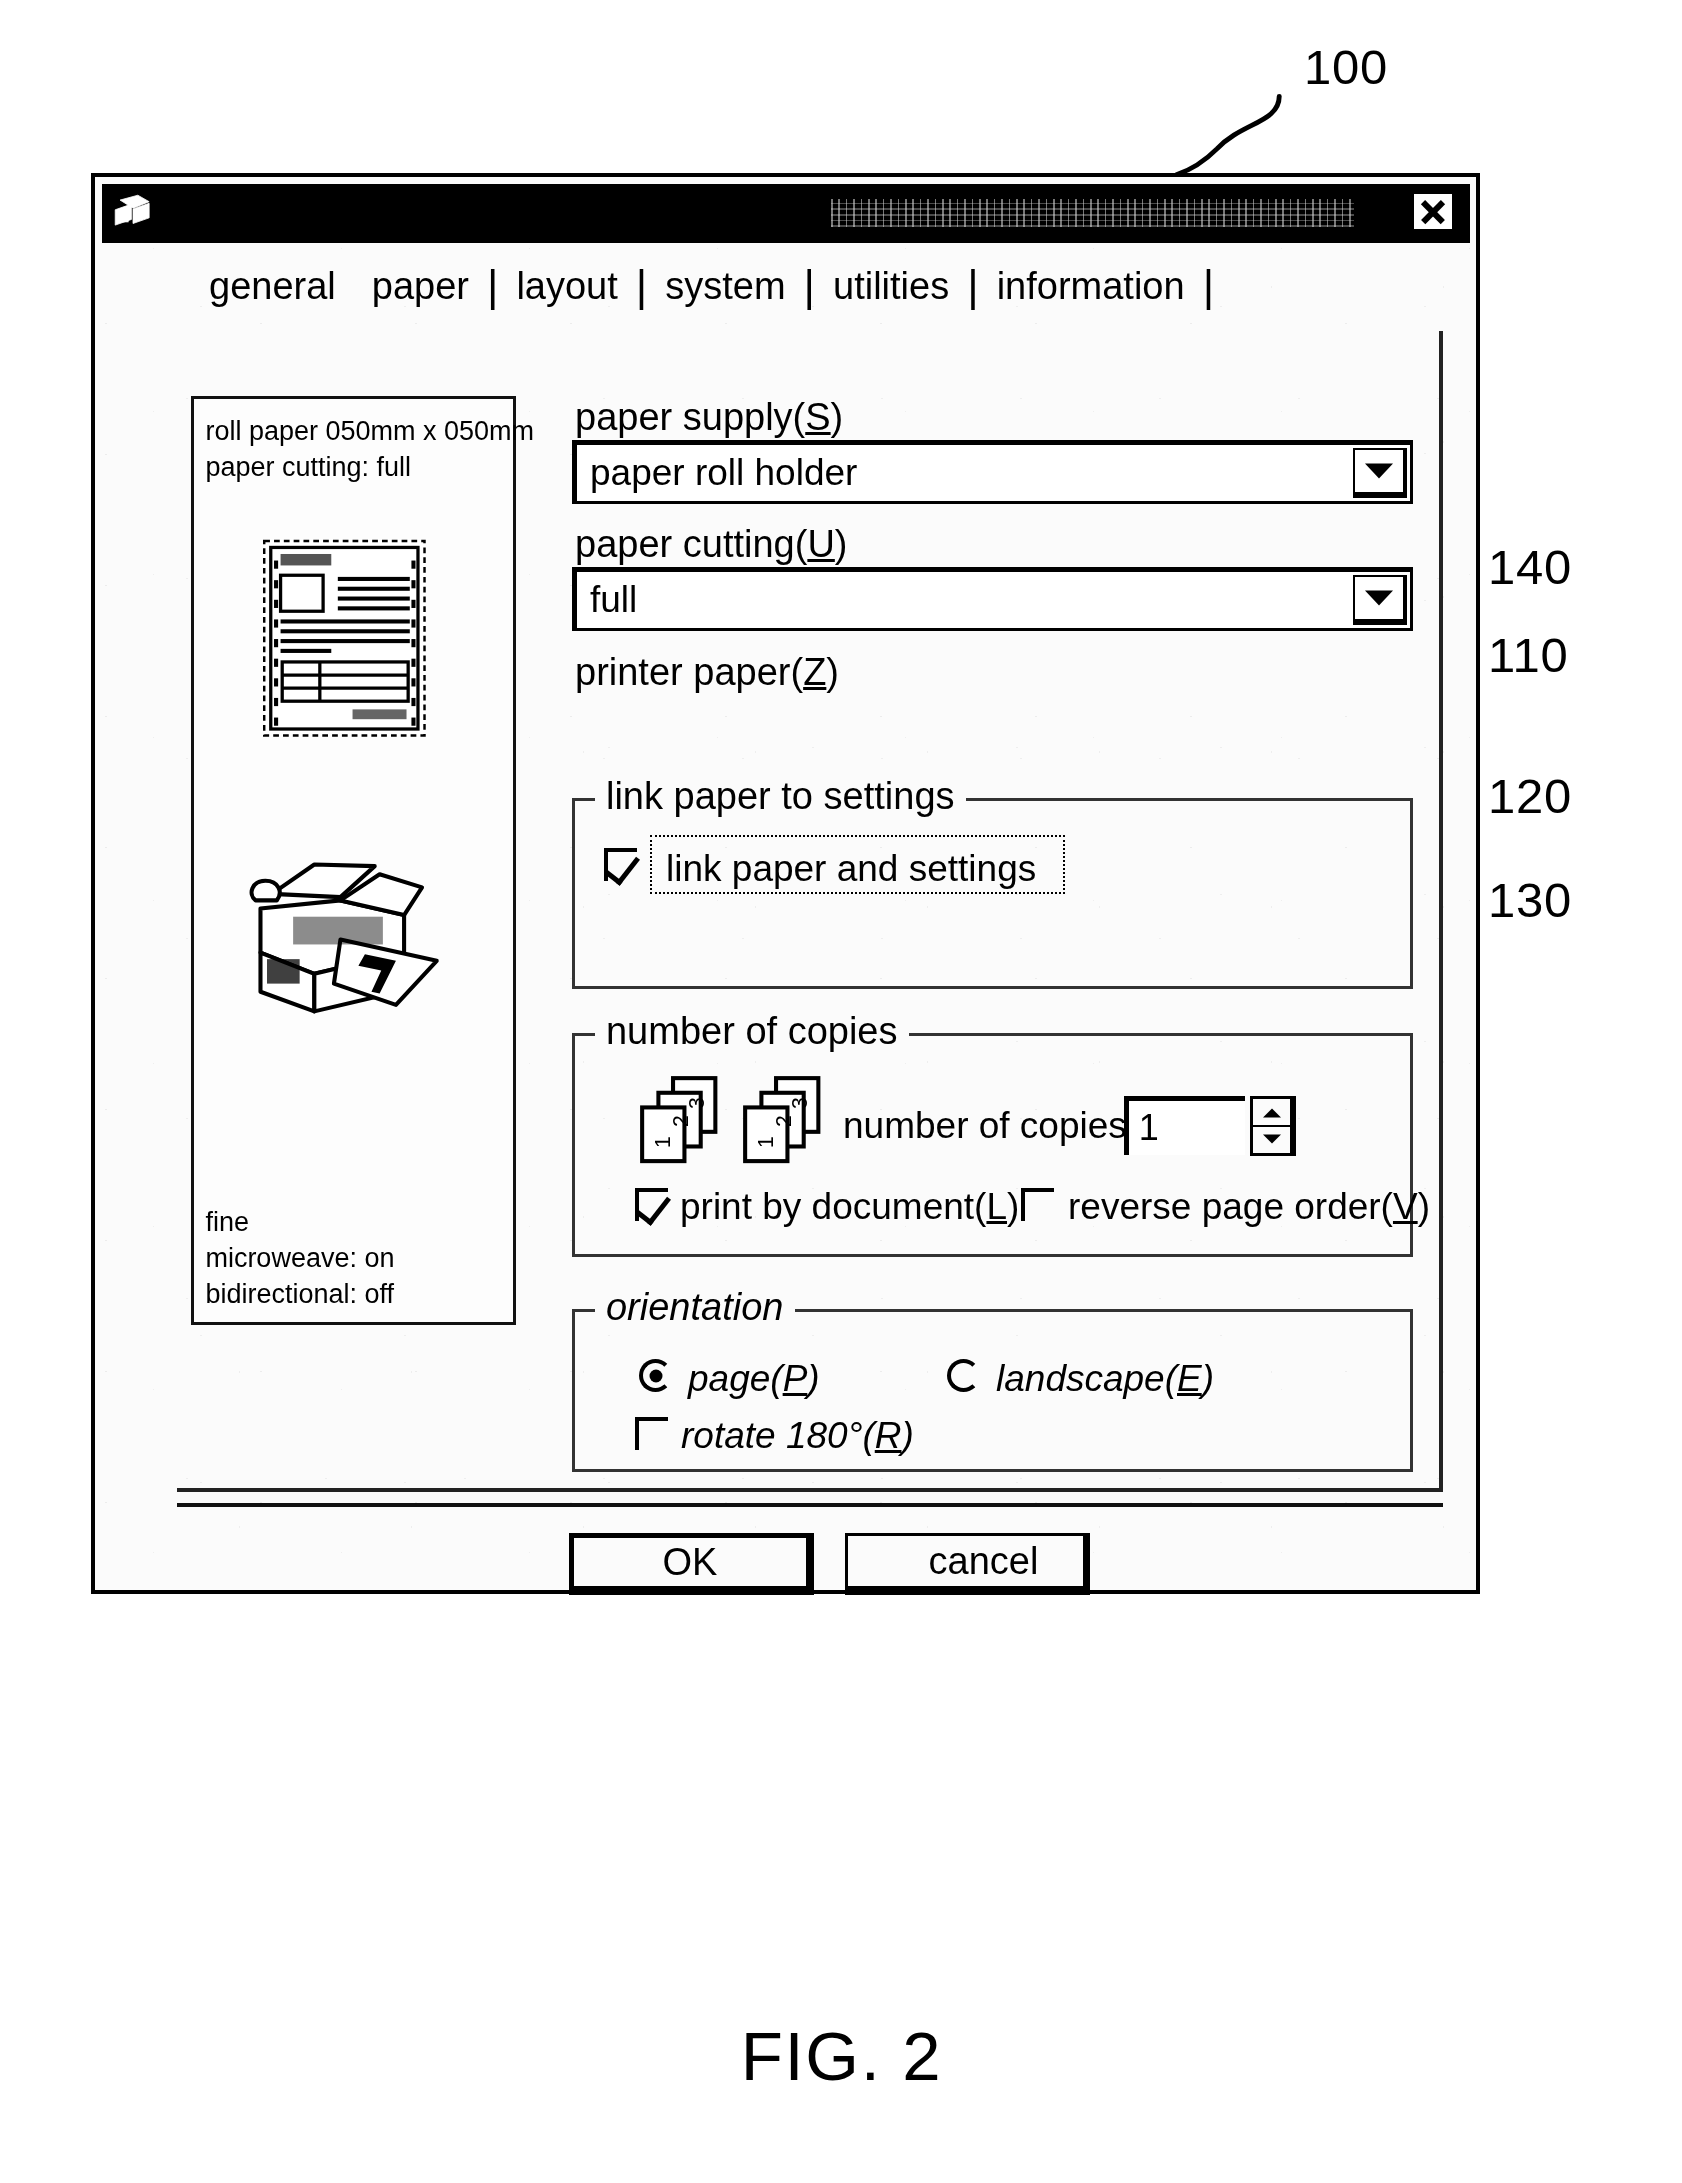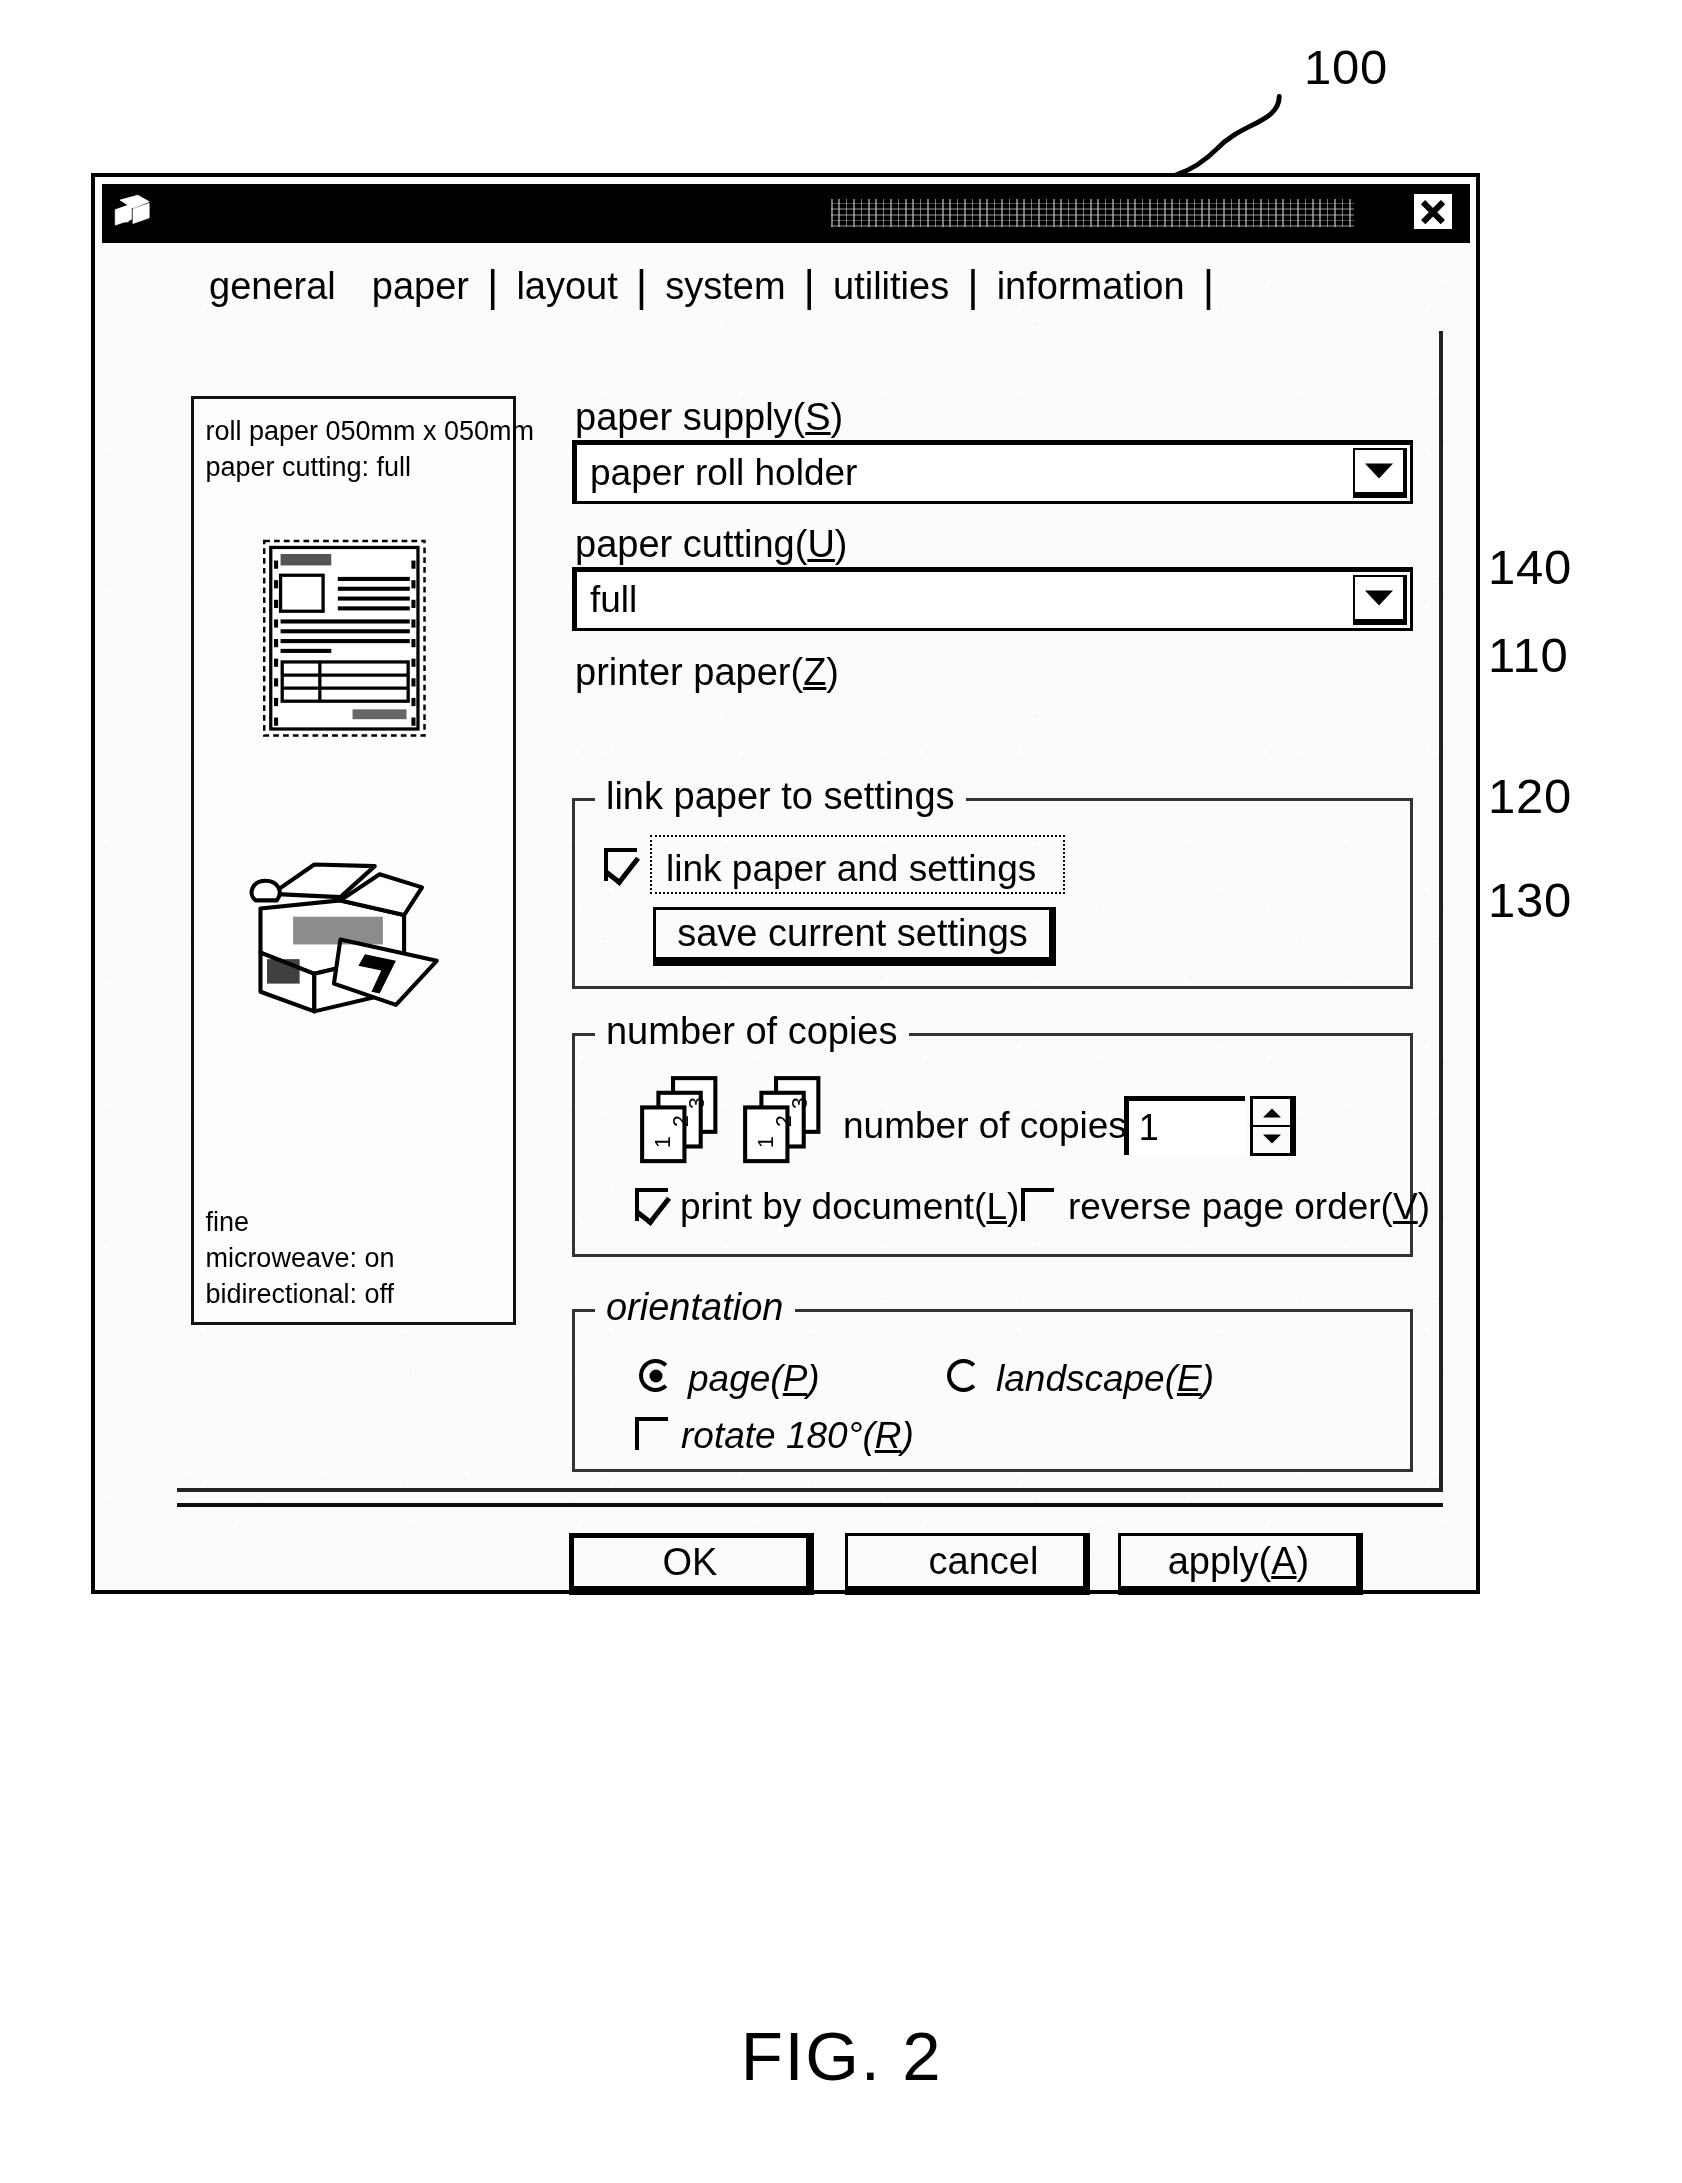--- a/index.html
+++ b/index.html
@@ -352,21 +352,20 @@
       <span>printer paper(</span><span class="ul">Z</span><span>)</span>
     </div>
 
     <div class="group" style="left:477px;top:621px;width:841px;height:191px;">
       <div class="legend">link paper to settings</div>
 
       <div class="chk checked" style="left:29px;top:47px;"></div>
       <div class="focusbox" style="left:75px;top:34px;width:415px;height:59px;"></div>
       <div class="ctl-label" style="left:91px;top:47px;">link paper and settings</div>
 
-      <div class="btn" style="left:78px;top:106px;width:403px;height:59px;">save current settings</div>
     </div>
 
     <div class="group" style="left:477px;top:856px;width:841px;height:224px;">
       <div class="legend">number of copies</div>
 
       <div class="copies-icon" style="left:59px;top:34px;">
         <svg viewBox="0 0 118 118" width="96" height="96" aria-hidden="true">
           <g fill="#fff" stroke="#000" stroke-width="5">
             <rect x="48" y="10" width="52" height="66"></rect>
             <rect x="30" y="28" width="52" height="66"></rect>
@@ -429,24 +428,19 @@
       <div class="chk" style="left:60px;top:105px;"></div>
       <div class="ctl-label" style="left:106px;top:103px;">
         <span>rotate 180°(</span><span class="ul">R</span><span>)</span>
       </div>
     </div>
 
     <div class="sep" style="top:1326px;"></div>
 
     <div class="btn default" style="left:474px;top:1356px;width:245px;height:62px;">OK</div>
     <div class="btn" style="left:750px;top:1356px;width:245px;height:62px;padding-left:36px;">cancel</div>
-    <div class="btn" style="left:1023px;top:1356px;width:245px;height:62px;">
-      <span>apply(</span>
-        <span class="ul">A</span>
-        <span>)</span>
-    </div>
 
   </div>
 
   <div class="figcaption">FIG. 2</div>
 
 </div>
 
 
 </body></html>

